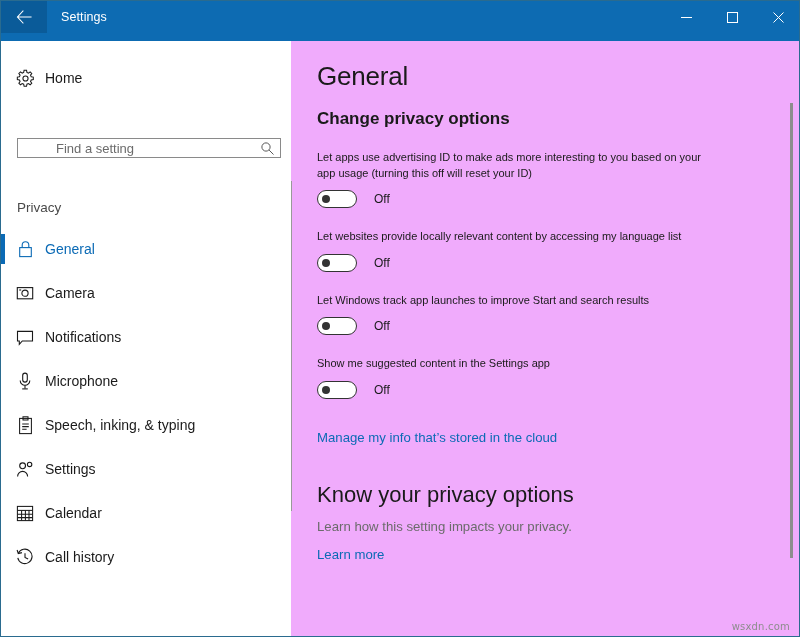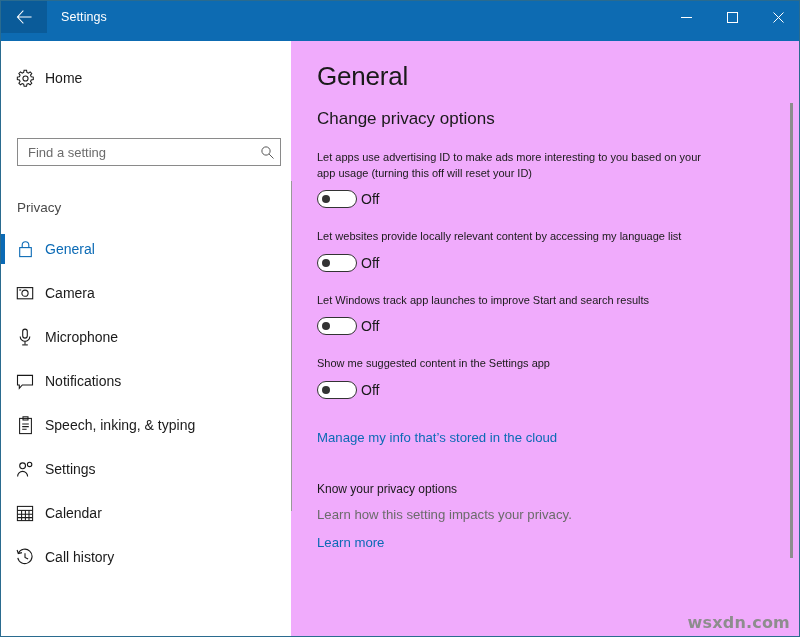--- a/index.html
+++ b/index.html
@@ -111,26 +111,27 @@
   }
   .home-row .nav-label {
     font-size: 14px;
     color: #1a1a1a;
   }
   .search-wrap {
     position: absolute;
     top: 97px;
     left: 16px;
     width: 264px;
-    height: 28px;
+    height: 20px;
     border: 1px solid #8a8a8a;
     box-sizing: border-box;
     background: #ffffff;
     display: flex;
     align-items: center;
+    padding-left: 28px;
   }
   .search-input {
     border: none;
     outline: none;
     flex: 1;
     font-family: "Liberation Sans", sans-serif;
     font-size: 13px;
     color: #1a1a1a;
     padding: 0 6px 0 10px;
     background: transparent;
@@ -202,21 +203,21 @@
   .page-title {
     font-size: 26px;
     font-weight: normal;
     color: #1a1a1a;
     margin: 0;
     padding-top: 20px;
     letter-spacing: -0.2px;
   }
   .section-head {
     font-size: 17px;
-    font-weight: normal;
+    font-weight: bold;
     color: #1a1a1a;
     margin: 0;
     padding-top: 17px;
   }
   .setting-block { padding-top: 21px; }
   .setting-desc {
     font-size: 11px;
     color: #1a1a1a;
     line-height: 1.42;
     max-width: 394px;
@@ -242,35 +243,35 @@
     position: absolute;
     width: 8px;
     height: 8px;
     border-radius: 50%;
     background: #333333;
     top: 50%;
     left: 4px;
     transform: translateY(-50%);
   }
   .toggle-state {
-    font-size: 14px;
-    color: #1a1a1a;
-    margin-left: 4px;
+    font-size: 12px;
+    color: #1a1a1a;
+    margin-left: 17px;
   }
   .link {
     display: inline-block;
     font-size: 13.2px;
     color: #0b6ab5;
     text-decoration: none;
     cursor: pointer;
   }
   .link-row-1 { padding-top: 29px; }
   .link-row-2 { padding-top: 20px; }
   .know-head {
-    font-size: 12px;
+    font-size: 22px;
     font-weight: normal;
     color: #1a1a1a;
     margin: 0;
     padding-top: 36px;
   }
   .know-sub {
     font-size: 13.2px;
     color: #6b6b6b;
     margin: 0;
     padding-top: 11px;
@@ -293,25 +294,24 @@
     height: 455px;
     background: #8d8d8d;
     cursor: pointer;
   }
 
   
   .watermark {
     position: absolute;
     right: 9px;
     bottom: 4px;
-    font-size: 16px;
+    font-size: 10px;
     color: #8d8d8d;
     font-family: "DejaVu Sans", sans-serif;
     letter-spacing: 0.2px;
-    font-weight: bold;
   }
 </style>
 </head>
 <body>
 
 <div class="app-window">
 
   <div class="titlebar">
     <div class="back-btn">
       <span>
@@ -399,41 +399,41 @@
                 <circle cx="9" cy="8.2" r="3.1"></circle>
                 <path d="M3.2 5 H5.2"></path>
               </g>
             </svg>
           </span>
           <span class="nav-label">Camera</span>
         </div>
 
         <div class="nav-item">
           <span class="icon-slot">
+            <svg width="18" height="17" viewBox="0 0 18 17">
+              <g fill="none" stroke="#1a1a1a" stroke-width="1.1">
+                <path d="M1.5 2.4 H16.5 V12 H6.3 L3.3 15.3 V12 H1.5 Z"></path>
+              </g>
+            </svg>
+          </span>
+          <span class="nav-label">Notifications</span>
+        </div>
+
+        <div class="nav-item">
+          <span class="icon-slot">
             <svg width="14" height="19" viewBox="0 0 14 19">
               <g fill="none" stroke="#1a1a1a" stroke-width="1.1">
                 <rect x="4.7" y="1.1" width="4.6" height="9" rx="2.3"></rect>
                 <path d="M2.2 8.5 a4.8 4.8 0 0 0 9.6 0"></path>
                 <path d="M7 13.3 V16.6"></path>
                 <path d="M4.2 16.9 H9.8"></path>
               </g>
             </svg>
           </span>
           <span class="nav-label">Microphone</span>
-        </div>
-
-        <div class="nav-item">
-          <span class="icon-slot">
-            <svg width="18" height="17" viewBox="0 0 18 17">
-              <g fill="none" stroke="#1a1a1a" stroke-width="1.1">
-                <path d="M1.5 2.4 H16.5 V12 H6.3 L3.3 15.3 V12 H1.5 Z"></path>
-              </g>
-            </svg>
-          </span>
-          <span class="nav-label">Notifications</span>
         </div>
 
         <div class="nav-item">
           <span class="icon-slot">
             <svg width="15" height="19" viewBox="0 0 15 19">
               <g fill="none" stroke="#1a1a1a" stroke-width="1.05">
                 <rect x="1.6" y="2.4" width="11.8" height="15.2"></rect>
                 <rect x="5" y="0.8" width="5" height="3.2"></rect>
                 <path d="M4.2 8 H10.8 M4.2 10.6 H10.8 M4.2 13.2 H8.6"></path>
               </g>

